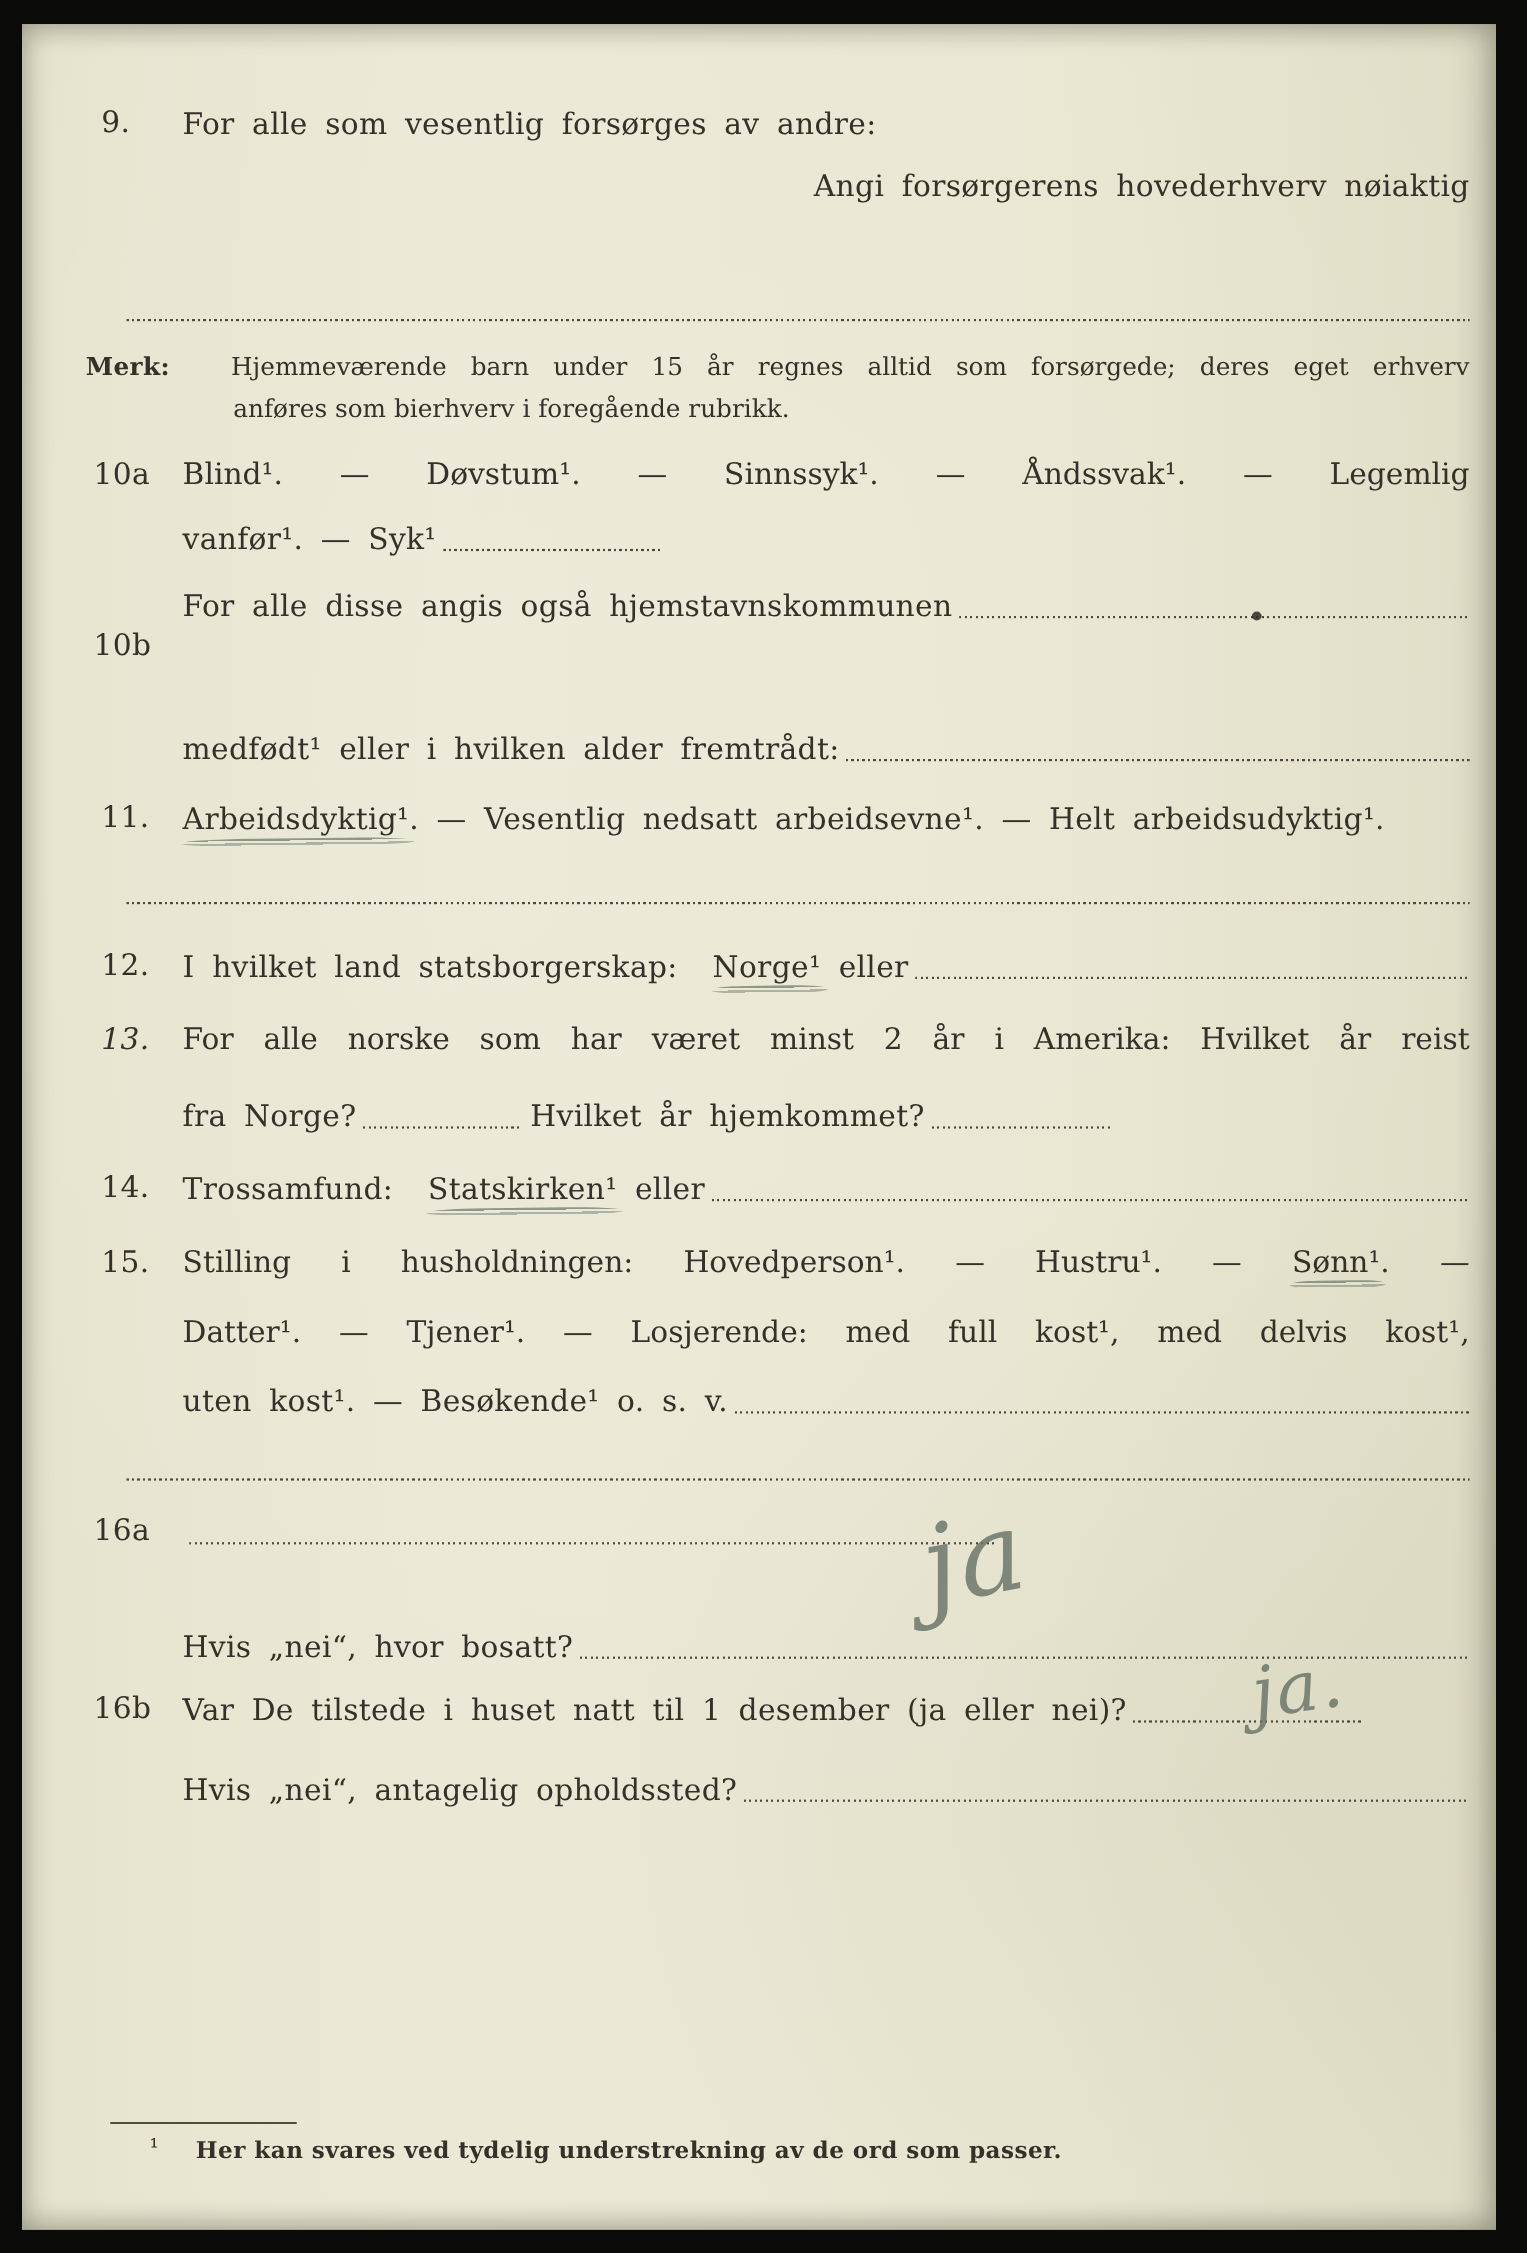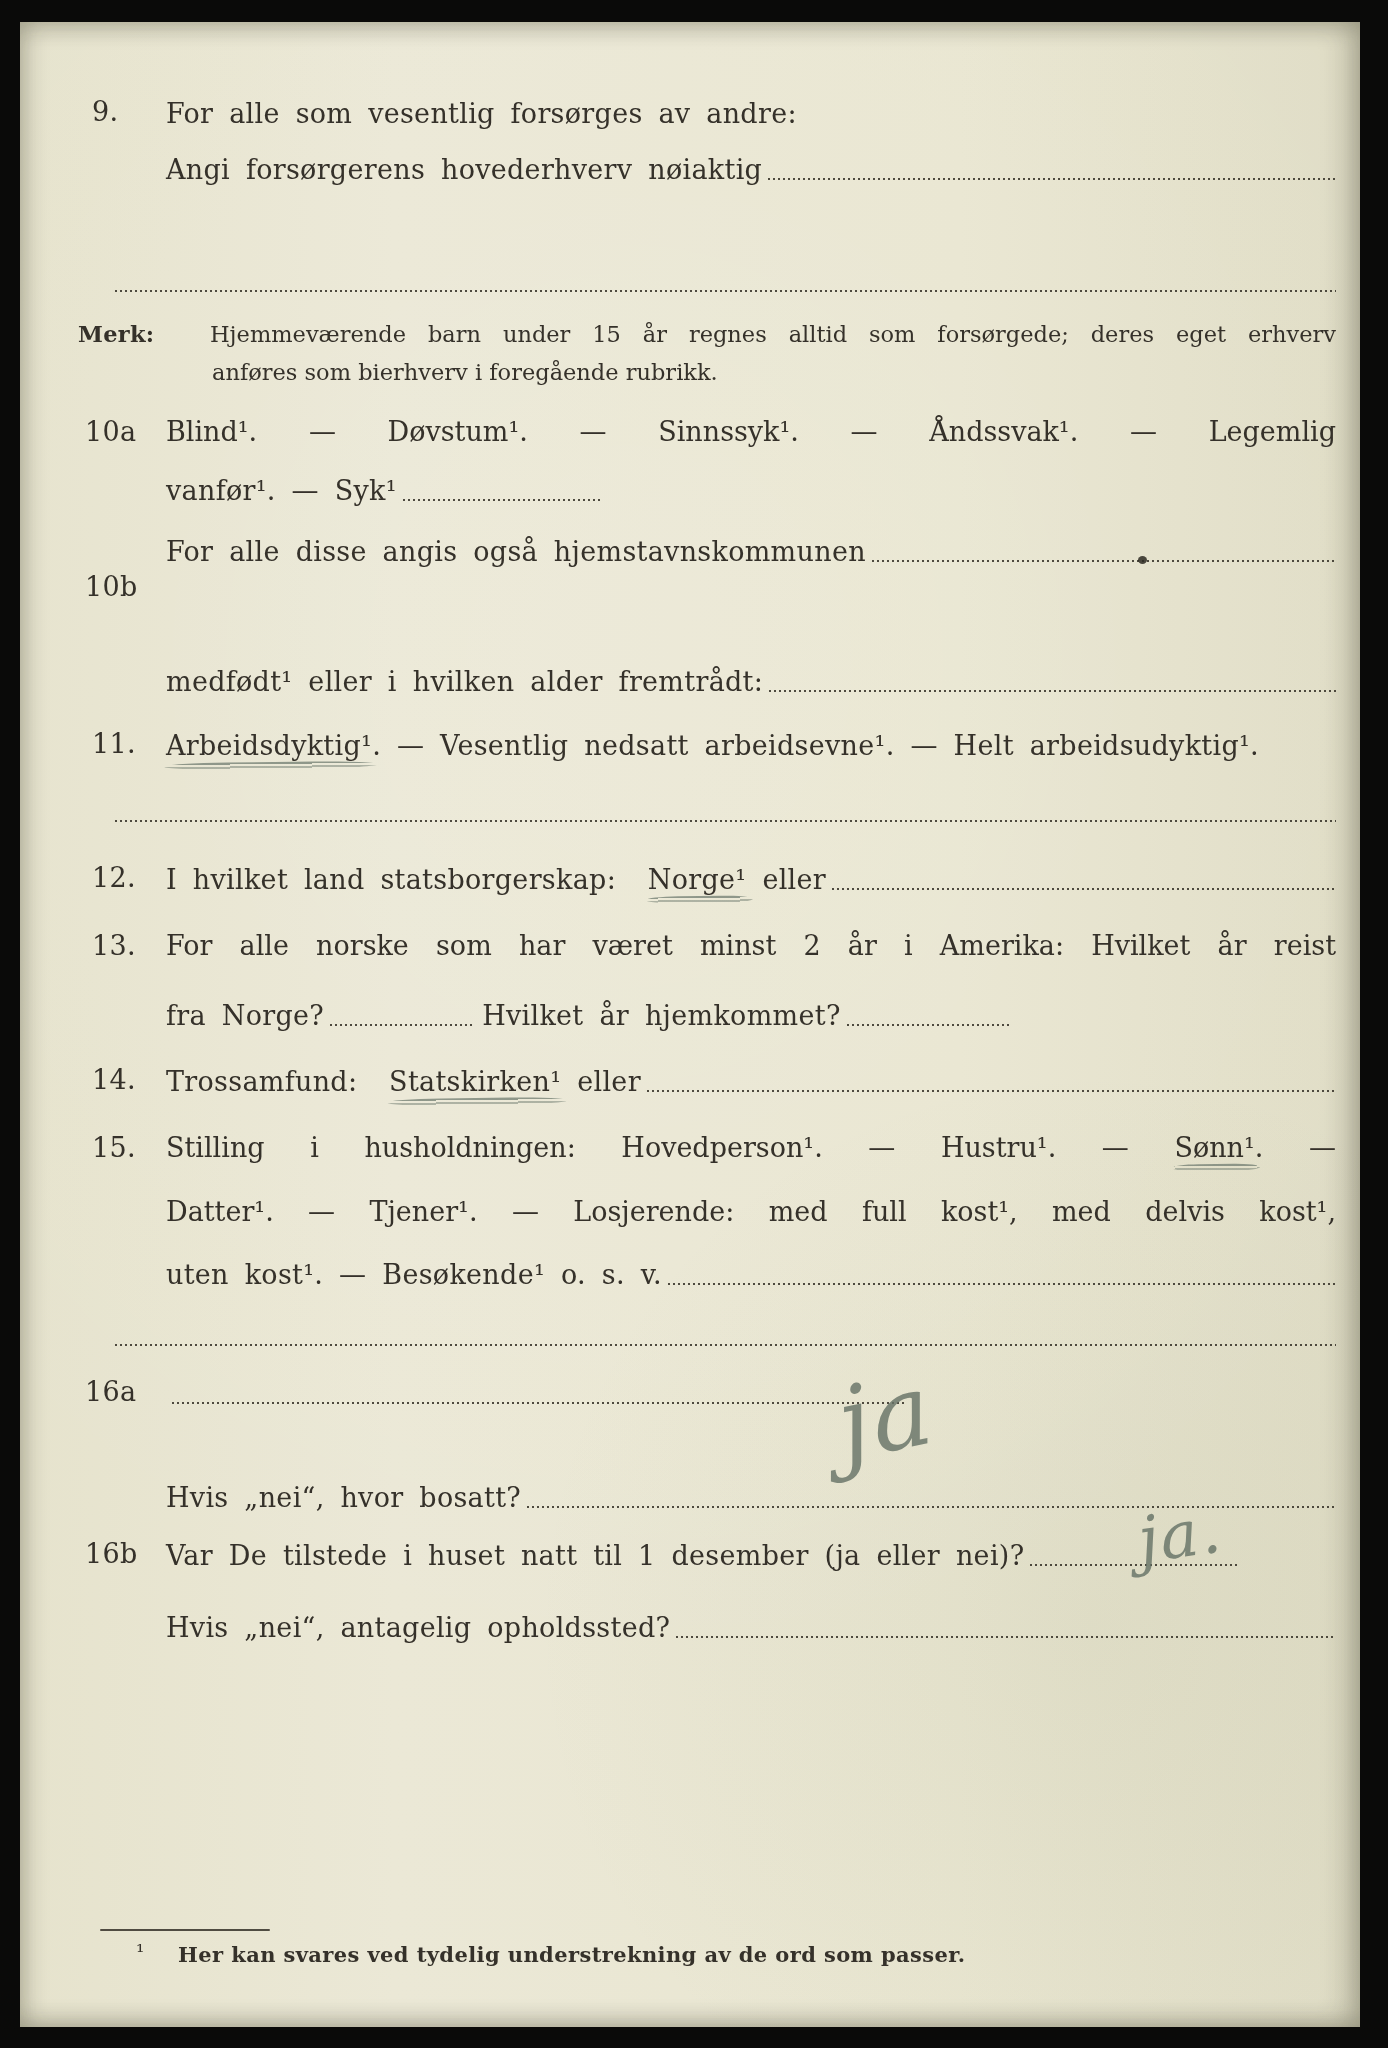--- a/index.html
+++ b/index.html
@@ -56,21 +56,21 @@
 
 <div class="page">
   <div class="paper"></div>
 
   <div class="content">
 
     <div class="line" style="top:96px;left:166px;">
       <span class="num" style="left:-74px;">9.</span>
       <span class="t">For alle som vesentlig forsørges av andre:</span>
     </div>
-    <div class="line" style="top:152px;left:166px;width:1170px;">
+    <div class="line" style="top:152px;left:166px;width:1170px;flex-direction:column;">
       <span class="t">Angi forsørgerens hovederhverv nøiaktig</span>
       <span class="lead"></span>
     </div>
     <div class="rule" style="top:290px;left:115px;width:1221px;"></div>
 
     <div class="line just merk" style="top:320px;left:210px;width:1126px;">
       <span class="num" style="left:-132px;bottom:0;font-weight:bold;">Merk:</span><span>Hjemmeværende barn under 15 år regnes alltid som forsørgede; deres eget erhverv</span>
     </div>
     <div class="line merk" style="top:358px;left:212px;">
       <span>anføres som bierhverv i foregående rubrikk.</span>
@@ -103,21 +103,21 @@
     </div>
     <div class="rule" style="top:820px;left:115px;width:1221px;"></div>
 
     <div class="line" style="top:862px;left:166px;width:1170px;">
       <span class="num" style="left:-74px;">12.</span>
       <span class="t"><span>I hvilket land statsborgerskap:</span>&nbsp; <span class="pu">Norge¹</span> <span>eller</span></span>
       <span class="lead"></span>
     </div>
 
     <div class="line just" style="top:928px;left:166px;width:1170px;">
-      <span class="num" style="left:-74px;bottom:0;">13.</span><span>For alle norske som har været minst 2 år i Amerika: Hvilket år reist</span>
+      <span class="num" style="left:-74px;bottom:0;font-style:italic;">13.</span><span>For alle norske som har været minst 2 år i Amerika: Hvilket år reist</span>
     </div>
     <div class="line" style="top:998px;left:166px;width:844px;">
       <span class="t">fra Norge?</span>
       <span class="lead" style="flex:1 1 0;"></span>
       <span class="t" style="margin-left:10px;">Hvilket år hjemkommet?</span>
       <span class="lead" style="flex:1.15 1 0;"></span>
     </div>
 
     <div class="line" style="top:1064px;left:166px;width:1170px;">
       <span class="num" style="left:-74px;">14.</span>

